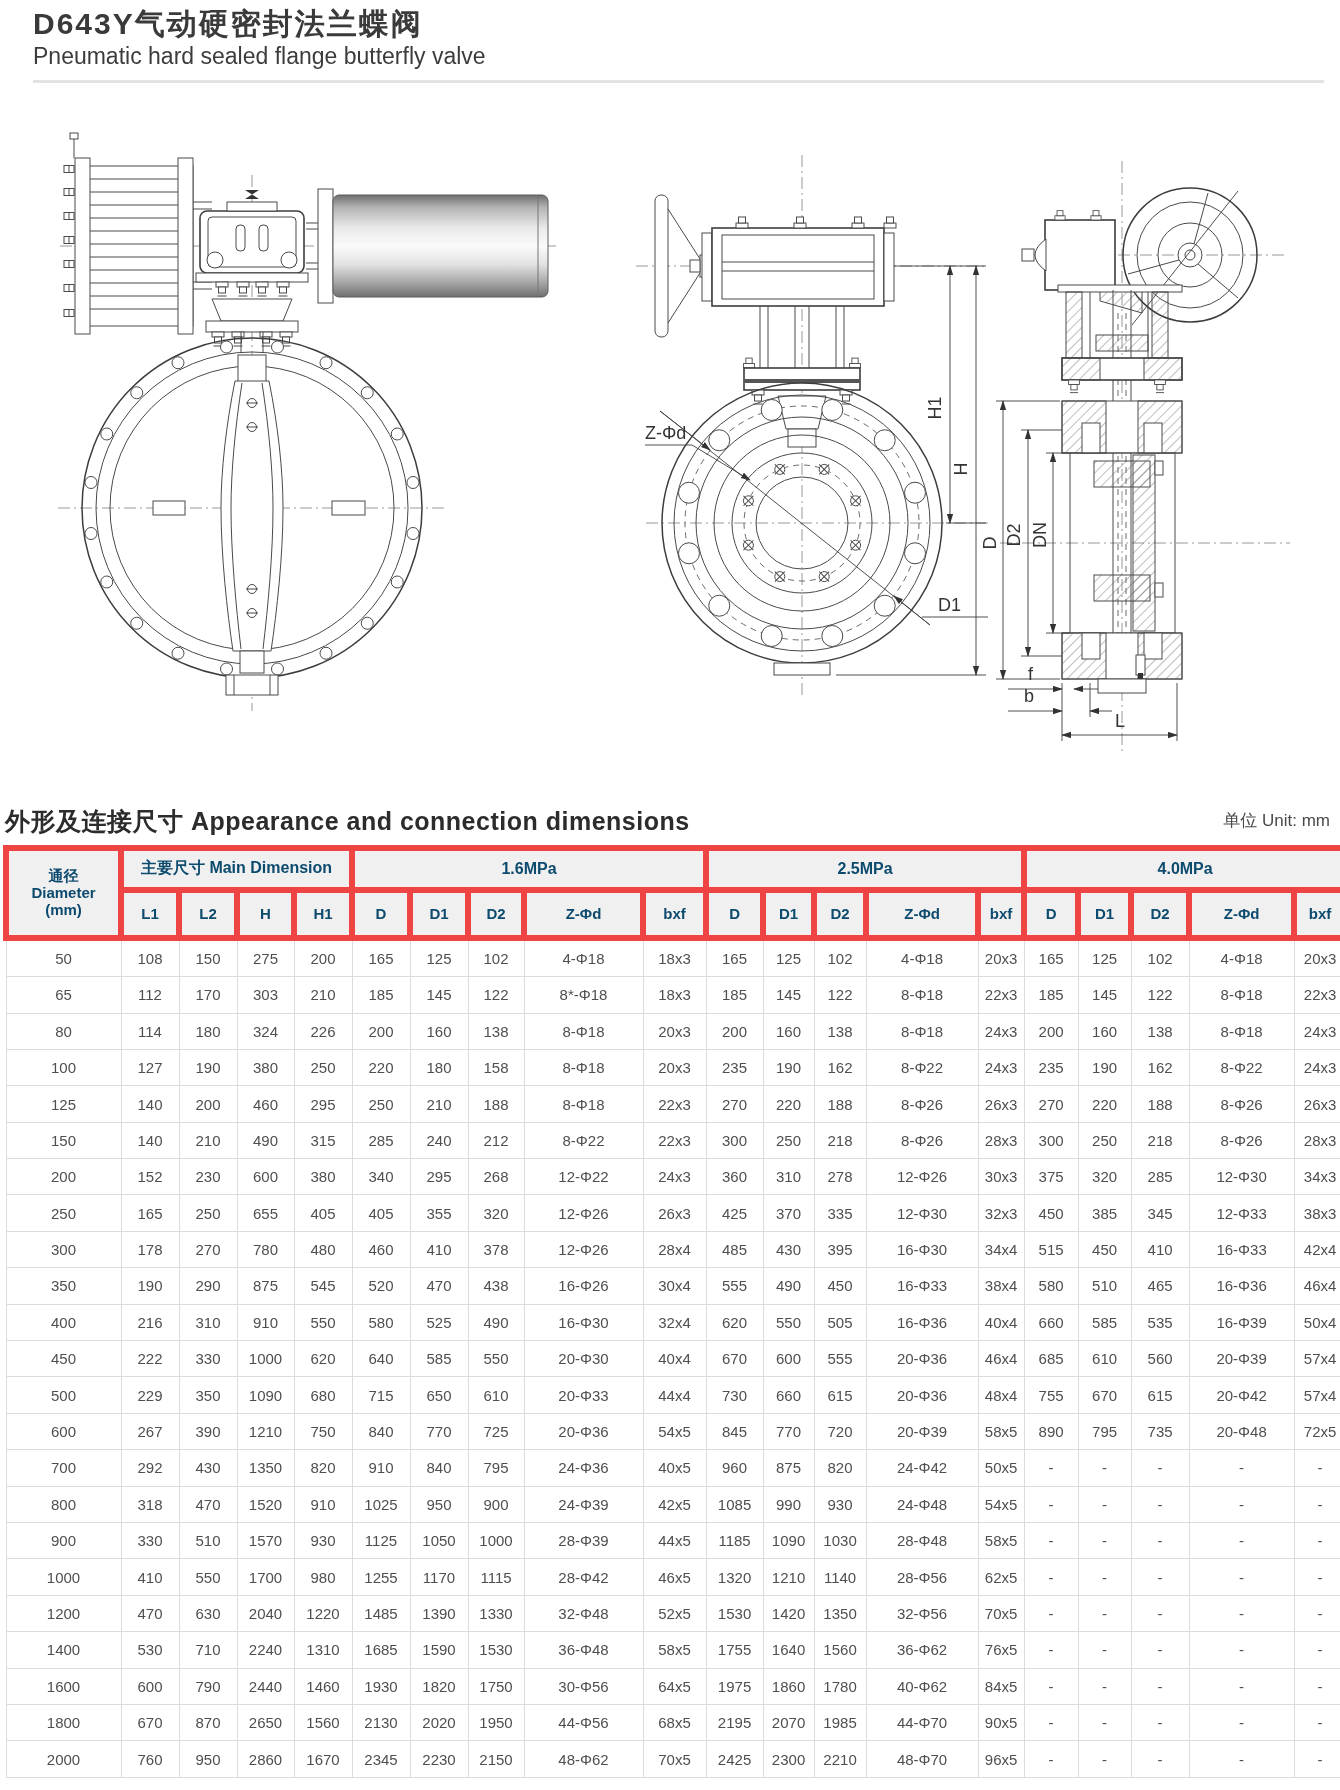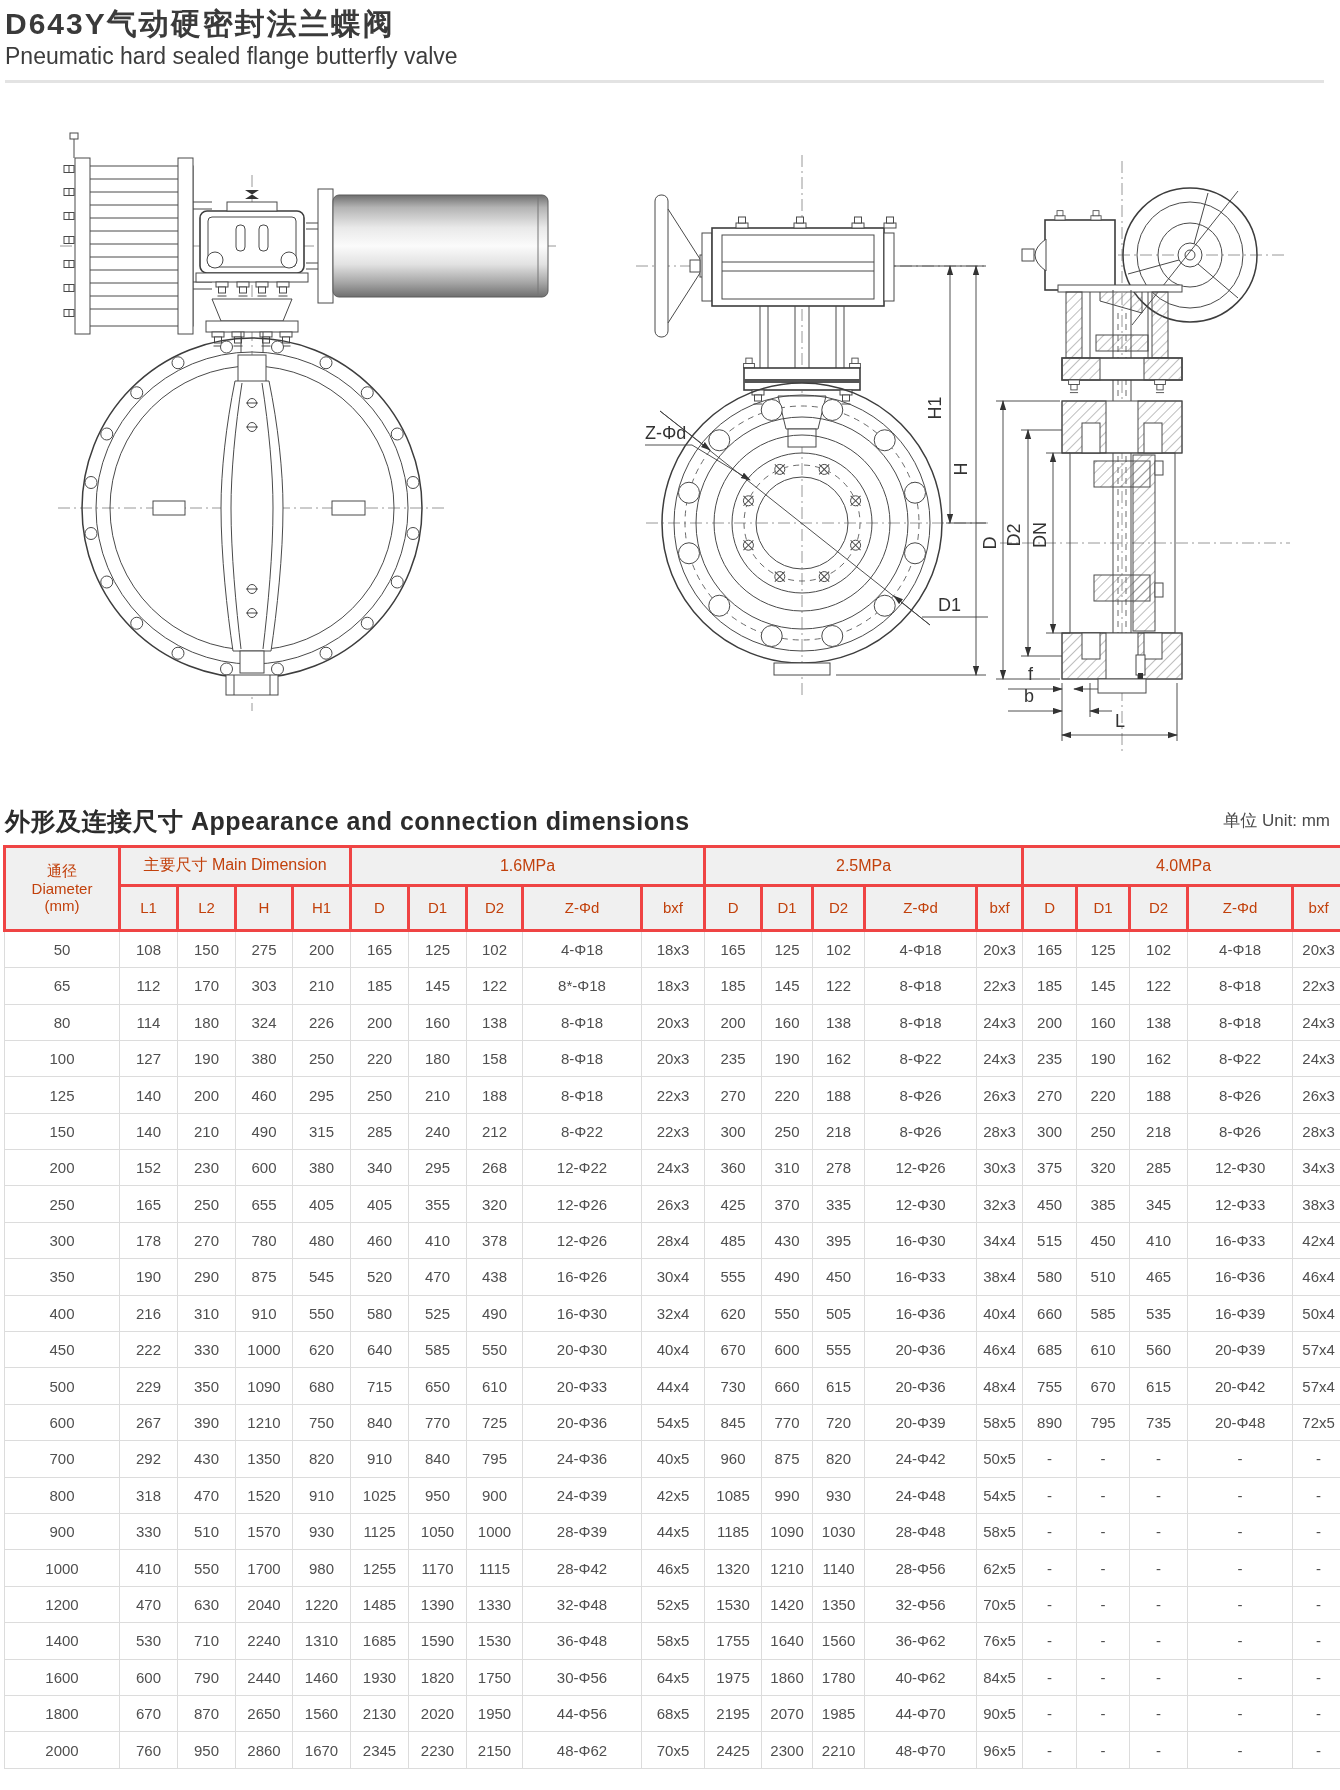--- a/index.html
+++ b/index.html
@@ -1,30 +1,30 @@
 <!DOCTYPE html>
 <html><head>
 <meta charset="utf-8">
 <style>
   html,body{margin:0;padding:0;}
   body{
     width:1340px;height:1790px;background:#ffffff;overflow:hidden;
     font-family:"Liberation Sans",sans-serif;
     -webkit-font-smoothing:antialiased;
   }
-  .header{padding:6px 16px 0 5px;}
+  .header{padding:6px 16px 0 5px;margin-left:28px;}
   .title-cn{font-size:30px;font-weight:bold;color:#3a3a3a;letter-spacing:2px;line-height:1.2;}
   .title-en{font-size:23px;color:#3c3c3c;line-height:1.25;}
   .rule{height:3px;background:#e3e3e3;margin-top:9px;}
   .drawing-band{display:block;}
   .section-head{display:flex;justify-content:space-between;align-items:center;padding:0 10px 7px 5px;}
   .section-title{font-size:25px;font-weight:bold;color:#2c2c2c;letter-spacing:0.5px;}
   .unit{font-size:17px;color:#4a4a4a;padding-bottom:2px;margin-left:33px;}
   table{width:1334px;margin:0 3px;border-collapse:collapse;table-layout:fixed;border:1px solid #dadada;}
-  th{background:#f0f0f0;border:3px solid #ef4444;font-weight:normal;color:#c2410c;font-size:16px;padding:0;}
+  th{background:#f0f0f0;border:6px solid #ef4444;font-weight:bold;color:#0c4a6e;font-size:16px;padding:0;}
   tr.subhead th{font-size:15px;height:42px;margin-top:20px;}
   tr.grouphead th{height:36px;}
   .th-dia div{font-size:15px;line-height:1.16;}
   td{border:1px solid #dcdcdc;text-align:center;vertical-align:middle;color:#4f4f4f;font-size:15px;height:35.4px;padding:0;white-space:nowrap;}
   
   .s1{stroke:#4a4a4a;stroke-width:1;fill:none;}
   .sf{stroke:#4a4a4a;stroke-width:1;fill:#ffffff;}
   .s2{stroke:#3d3d3d;stroke-width:1.6;fill:#ffffff;}
   .c2{stroke:#3d3d3d;stroke-width:1.5;fill:none;}
   .cl{stroke:#8d8d8d;stroke-width:0.9;fill:none;stroke-dasharray:12 4 2 4;}

